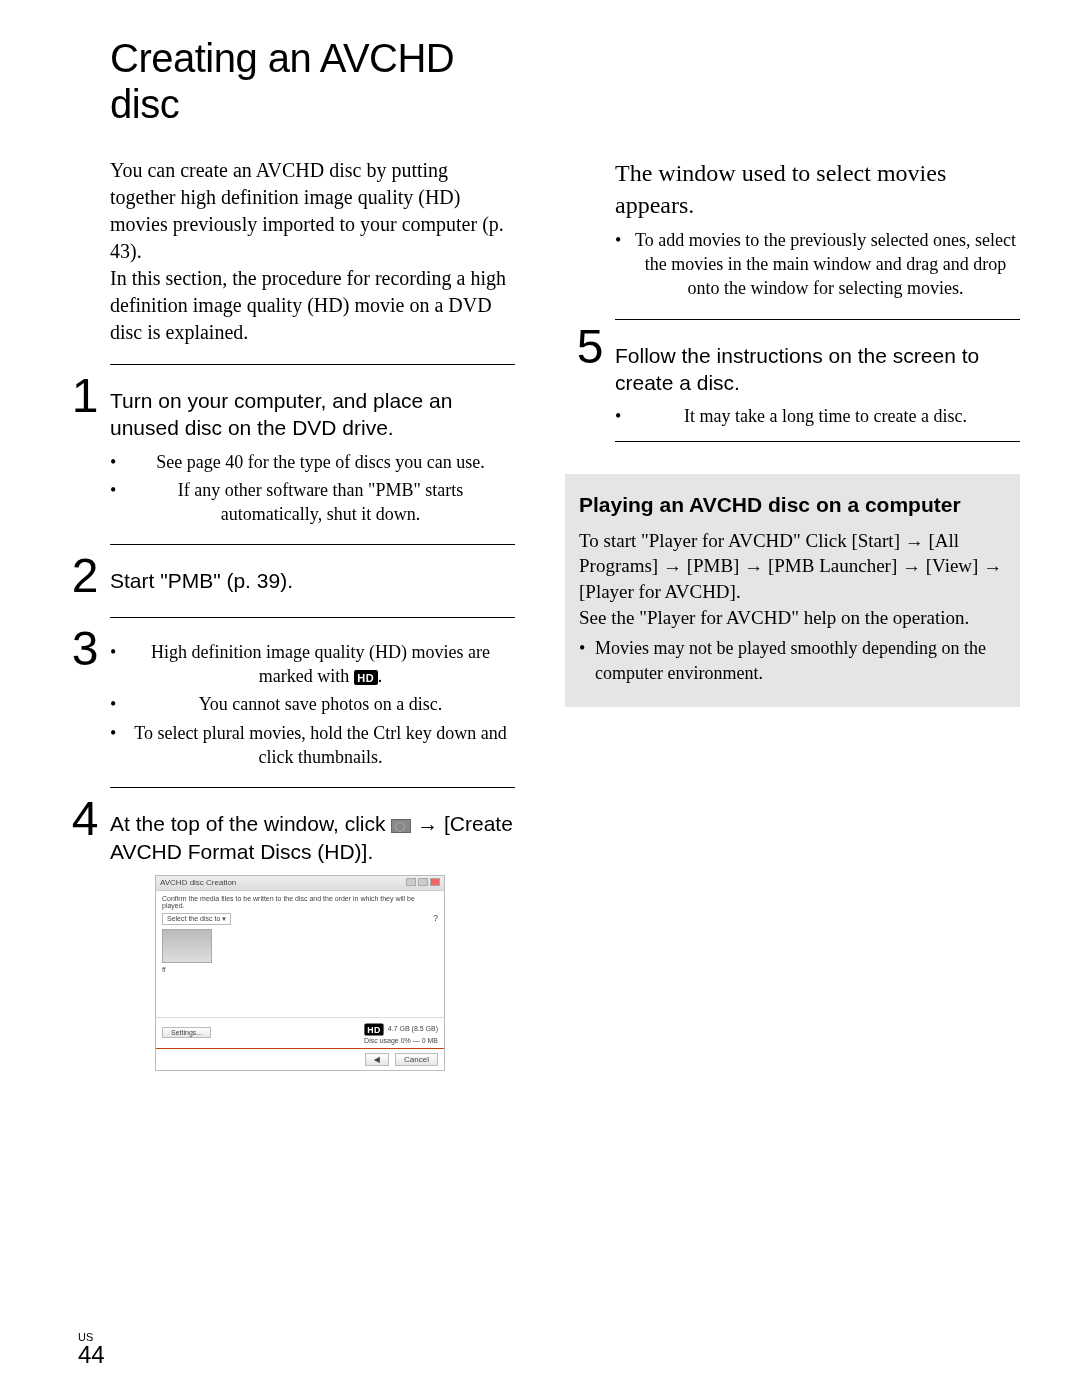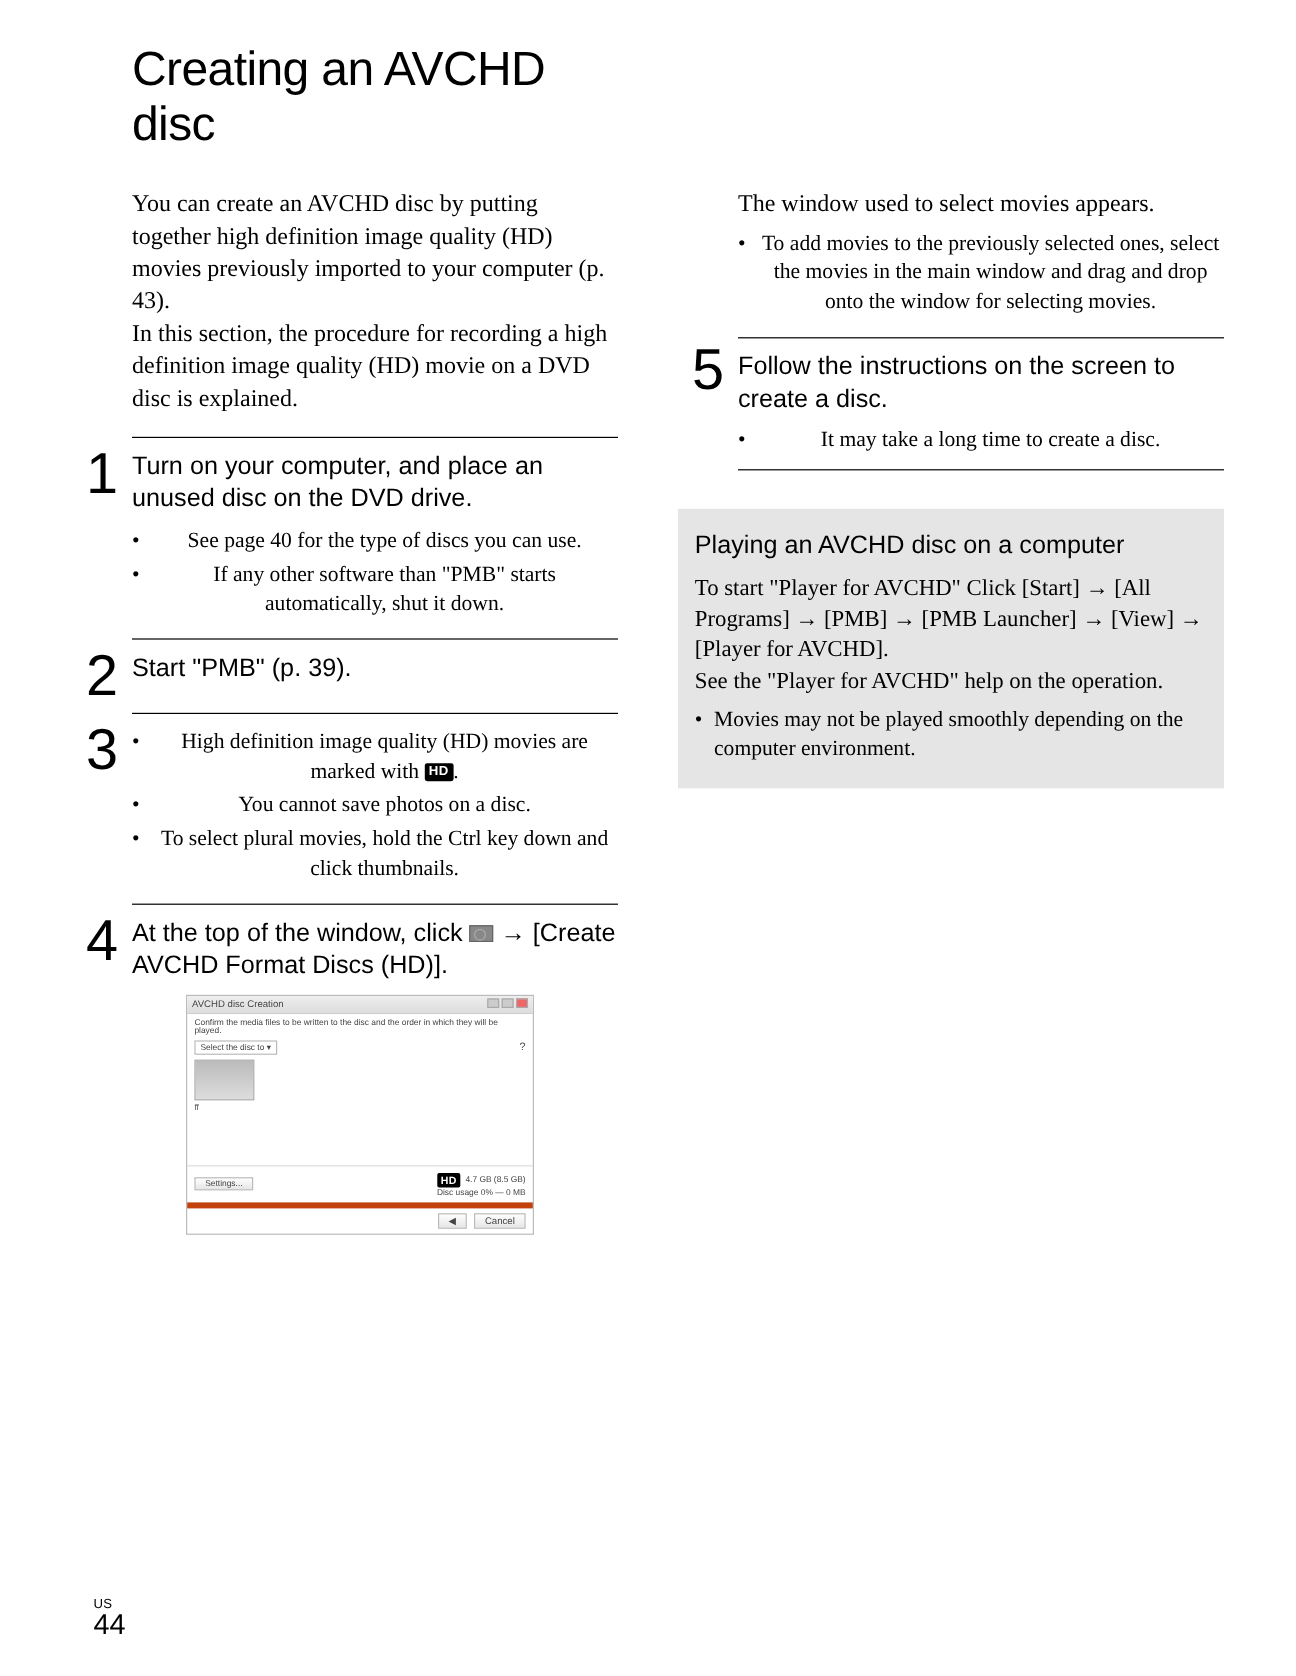--- a/index.html
+++ b/index.html
@@ -47,21 +47,21 @@
     font-weight: 300;
     line-height: 1;
     width: 50px;
     flex-shrink: 0;
     text-align: center;
     position: relative;
     top: 8px;
   }
   .step-body {
     flex: 1;
-    padding-top: 10px;
+    padding-top: 22px;
     border-top: 1px solid #000;
   }
   .step-title {
     font-family: "Helvetica Neue", Helvetica, Arial, sans-serif;
     font-size: 21px;
     line-height: 1.3;
     font-weight: 400;
     margin-bottom: 8px;
   }
   .step-bullets {
@@ -111,40 +111,40 @@
     position: absolute;
     left: 3px; top: 2px;
     width: 8px; height: 8px;
     border: 1px solid #aaa;
     border-radius: 50%;
   }
   .arrow {
     font-family: Arial, sans-serif;
   }
   .col-right-head {
-    font-size: 20px;
+    font-size: 24px;
     line-height: 1.35;
     margin-bottom: 6px;
   }
   .col-right .step .step-num { top: 4px; }
   .rule-after {
     border-top: 1px solid #000;
     margin-left: 50px;
     margin-top: 8px;
   }
 
   .shaded-box {
     background: #e5e5e5;
     margin-top: 32px;
     padding: 18px 14px 22px 14px;
   }
   .shaded-title {
     font-family: "Helvetica Neue", Helvetica, Arial, sans-serif;
     font-size: 21px;
-    font-weight: 400;
+    font-weight: 700;
     line-height: 1.25;
     margin-bottom: 10px;
   }
   .shaded-body {
     font-size: 19px;
     line-height: 1.35;
   }
   .shaded-bullets {
     list-style: none;
     padding-left: 0;
@@ -189,21 +189,21 @@
   .win-dropdown {
     display: inline-block; border: 1px solid #bbb; padding: 1px 4px; font-size: 7px; margin-bottom: 4px;
   }
   .thumb {
     width: 50px; height: 34px; background: linear-gradient(#bbb,#ddd); border: 1px solid #aaa; margin-bottom: 3px;
   }
   .thumb-label { font-size: 7px; color:#555; margin-bottom: 40px; }
   .win-footer { border-top: 1px solid #ddd; padding: 4px 6px; display:flex; justify-content: space-between; align-items:center; font-size:7px;}
   .win-btn { display:inline-block; border:1px solid #bbb; padding:1px 8px; background:linear-gradient(#fefefe,#e6e6e6);}
   .win-right { text-align:right; font-size:7px; }
-  .win-bottom { padding: 4px 6px; text-align:right; border-top:5px solid #c2410c;}
+  .win-bottom { padding: 4px 6px; text-align:right; border-top:1px solid #c2410c;}
   .win-bottom .win-btn { margin-left: 4px; }
 
   .page-footer {
     position: absolute;
     left: 78px;
     bottom: 30px;
     font-family: "Helvetica Neue", Helvetica, Arial, sans-serif;
   }
   .page-footer .us { font-size: 11px; display:block; line-height:1; }
   .page-footer .num { font-size: 24px; line-height:1;text-align:center; }

